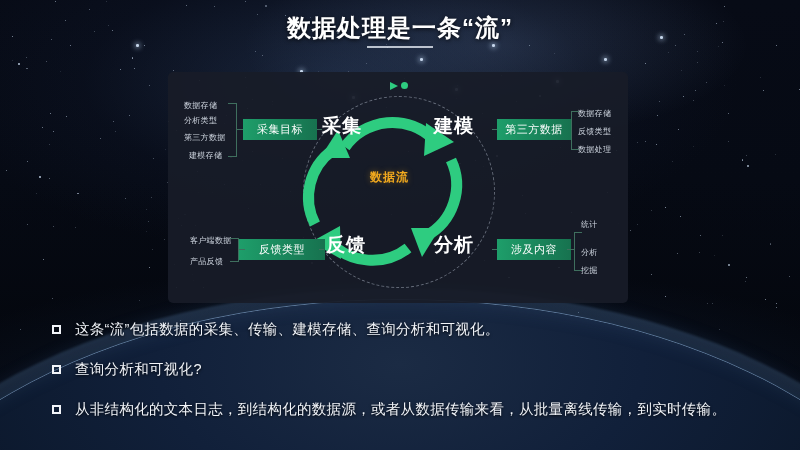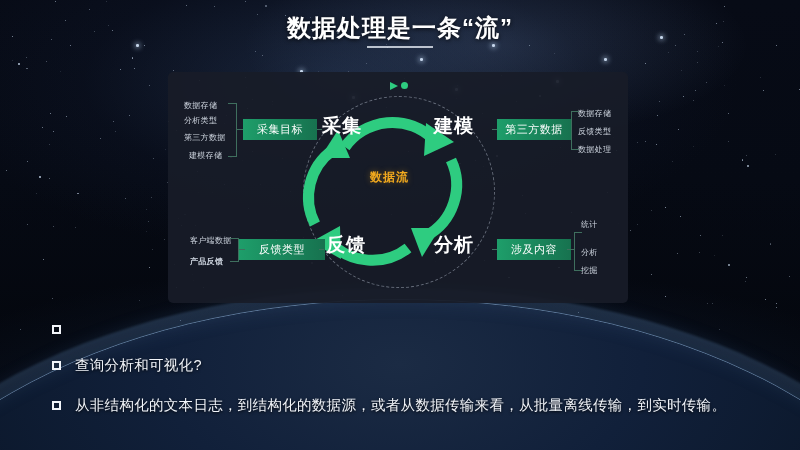--- a/index.html
+++ b/index.html
@@ -423,33 +423,34 @@
 <div class="leaf" style="left:189px;top:150px;">建模存储</div>
 <div class="brk" style="left:228px;top:103px;width:8px;height:52px;border-width:1px 1px 1px 0;"></div>
 <div class="brk" style="left:236px;top:129px;width:7px;height:0;border-width:1px 0 0 0;"></div>
 
 <div class="leaf" style="left:578px;top:108px;">数据存储</div>
 <div class="leaf" style="left:578px;top:126px;">反馈类型</div>
 <div class="leaf" style="left:578px;top:144px;">数据处理</div>
 <div class="brk" style="left:571px;top:111px;width:7px;height:37px;border-width:1px 0 1px 1px;"></div>
 
 <div class="leaf" style="left:190px;top:235px;">客户端数据</div>
-<div class="leaf" style="left:190px;top:256px;font-weight:bold;">产品反馈</div>
+<div class="leaf" style="left:190px;top:256px;">产品反馈</div>
 <div class="brk" style="left:230px;top:238px;width:8px;height:22px;border-width:1px 1px 1px 0;"></div>
 <div class="brk" style="left:238px;top:249px;width:7px;height:0;border-width:1px 0 0 0;"></div>
 
 <div class="leaf" style="left:581px;top:219px;">统计</div>
 <div class="leaf" style="left:581px;top:247px;">分析</div>
 <div class="leaf" style="left:581px;top:265px;">挖掘</div>
 <div class="brk" style="left:574px;top:232px;width:7px;height:37px;border-width:1px 0 1px 1px;"></div>
 <div class="brk" style="left:567px;top:249px;width:7px;height:0;border-width:1px 0 0 0;"></div>
 
 <div class="bullets">
   <div class="bullet">
     <div class="bullet-mark"></div>
+    <div class="bullet-text">这条“流”包括数据的采集、传输、建模存储、查询分析和可视化。</div>
   </div>
   <div class="bullet">
     <div class="bullet-mark"></div>
     <div class="bullet-text">查询分析和可视化?</div>
   </div>
   <div class="bullet">
     <div class="bullet-mark"></div>
     <div class="bullet-text">从非结构化的文本日志，到结构化的数据源，或者从数据传输来看，从批量离线传输，到实时传输。</div>
   </div>
 </div>

